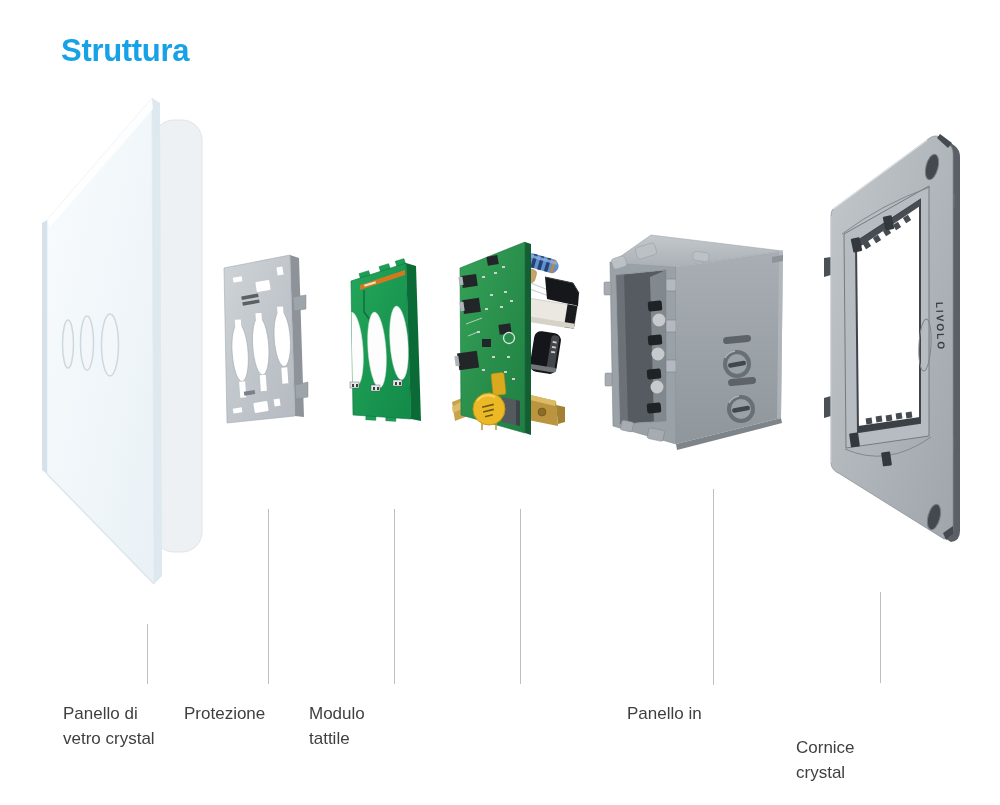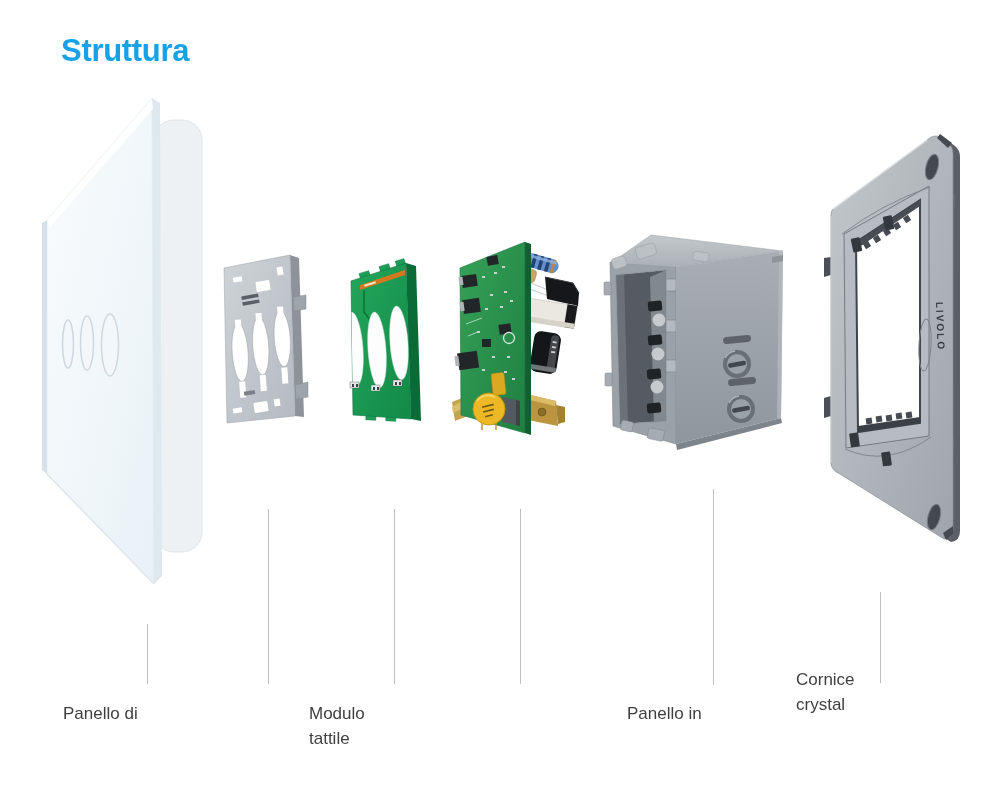--- a/index.html
+++ b/index.html
@@ -360,30 +360,32 @@
 
   <div class="leader" style="left:147px;top:624px;height:60px"></div>
   <div class="leader" style="left:268px;top:509px;height:175px"></div>
   <div class="leader" style="left:394px;top:509px;height:175px"></div>
   <div class="leader" style="left:520px;top:509px;height:175px"></div>
   <div class="leader" style="left:713px;top:489px;height:196px"></div>
   <div class="leader" style="left:880px;top:592px;height:91px"></div>
 
   <div class="plabel" style="left:148px;top:701px">
     <span>Panello di</span>
+    <span>vetro crystal</span>
   </div>
   <div class="plabel" style="left:269px;top:701px">
+    <span>Protezione</span>
   </div>
   <div class="plabel" style="left:394px;top:701px">
     <span>Modulo</span>
     <span>tattile</span>
   </div>
   <div class="plabel" style="left:524px;top:701px">
   </div>
   <div class="plabel" style="left:712px;top:701px">
     <span>Panello in</span>
   </div>
-  <div class="plabel" style="left:881px;top:667px">
+  <div class="plabel" style="left:881px;top:735px">
     <span>Cornice</span>
     <span>crystal</span>
   </div>
 
 </div>
 
 </body></html>

